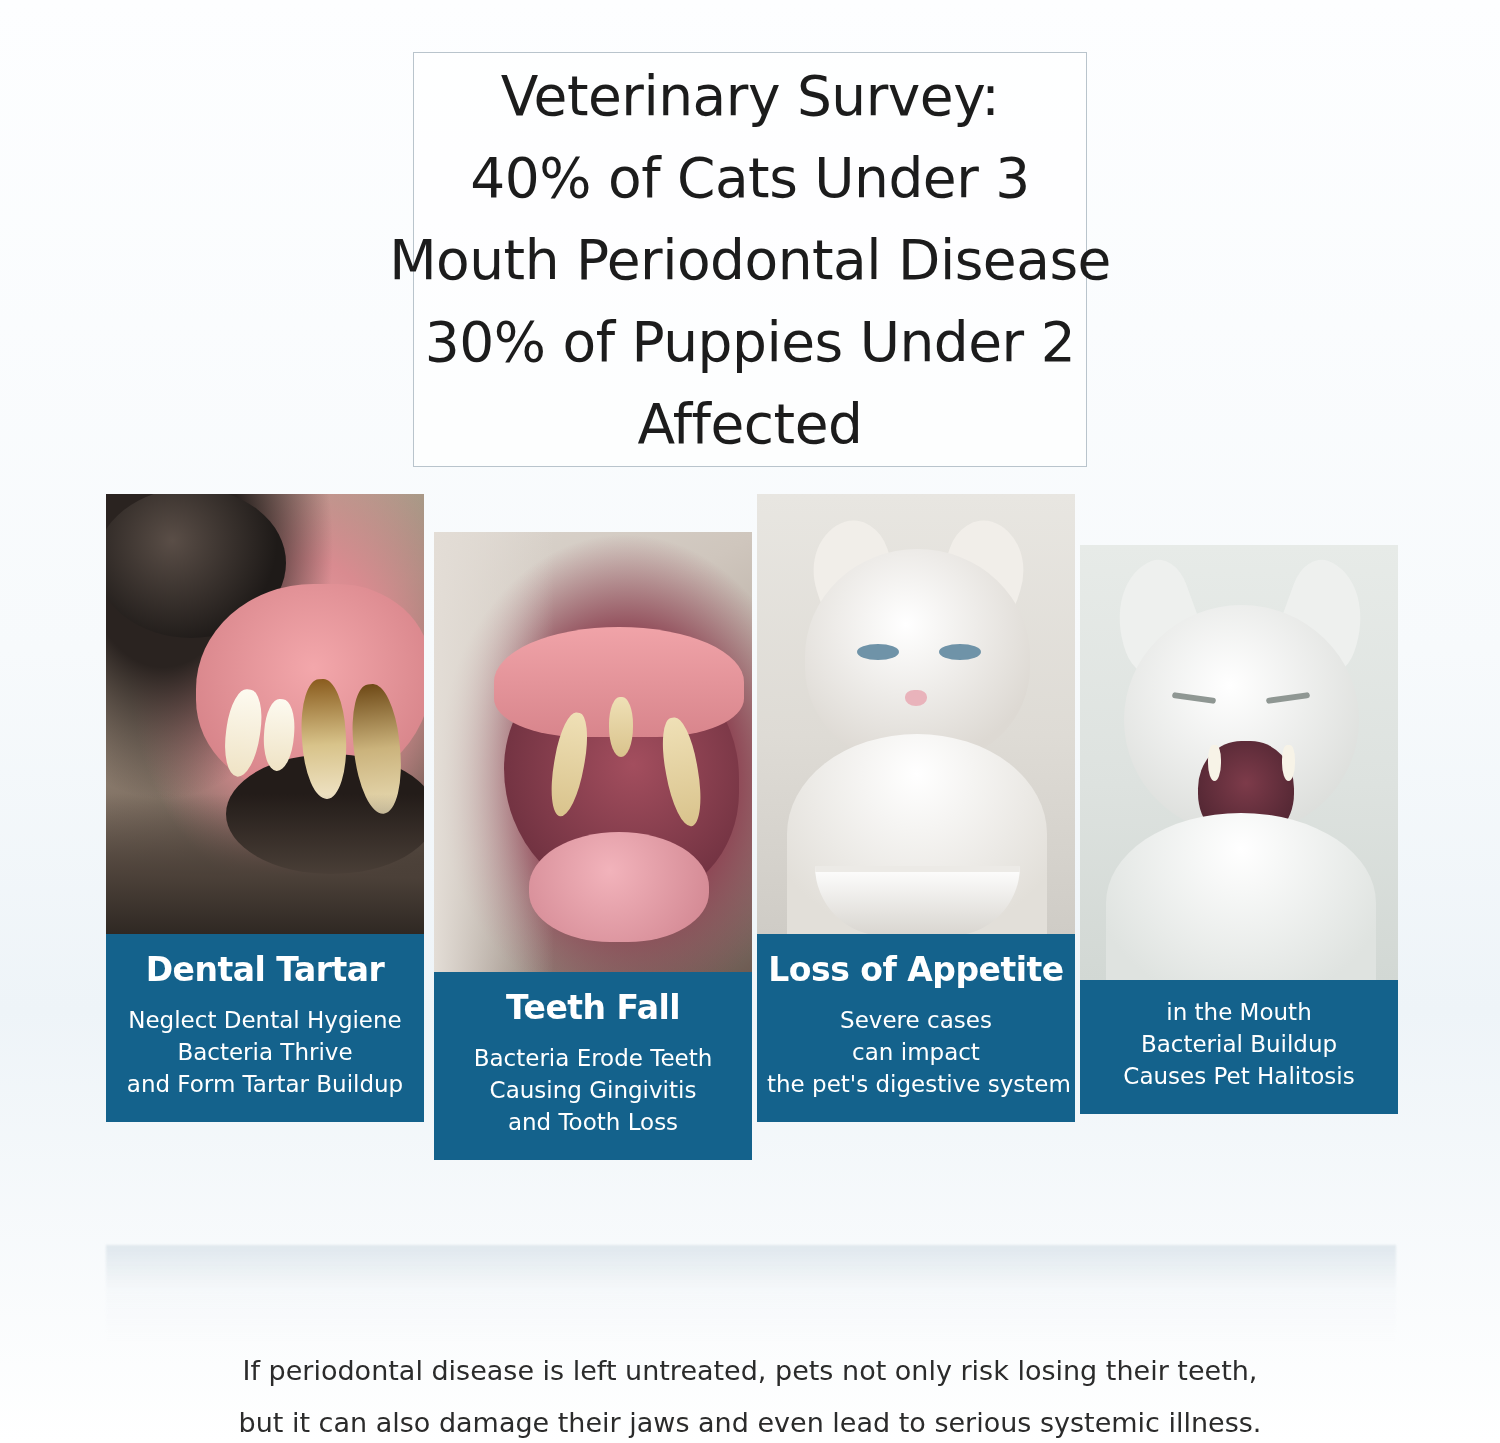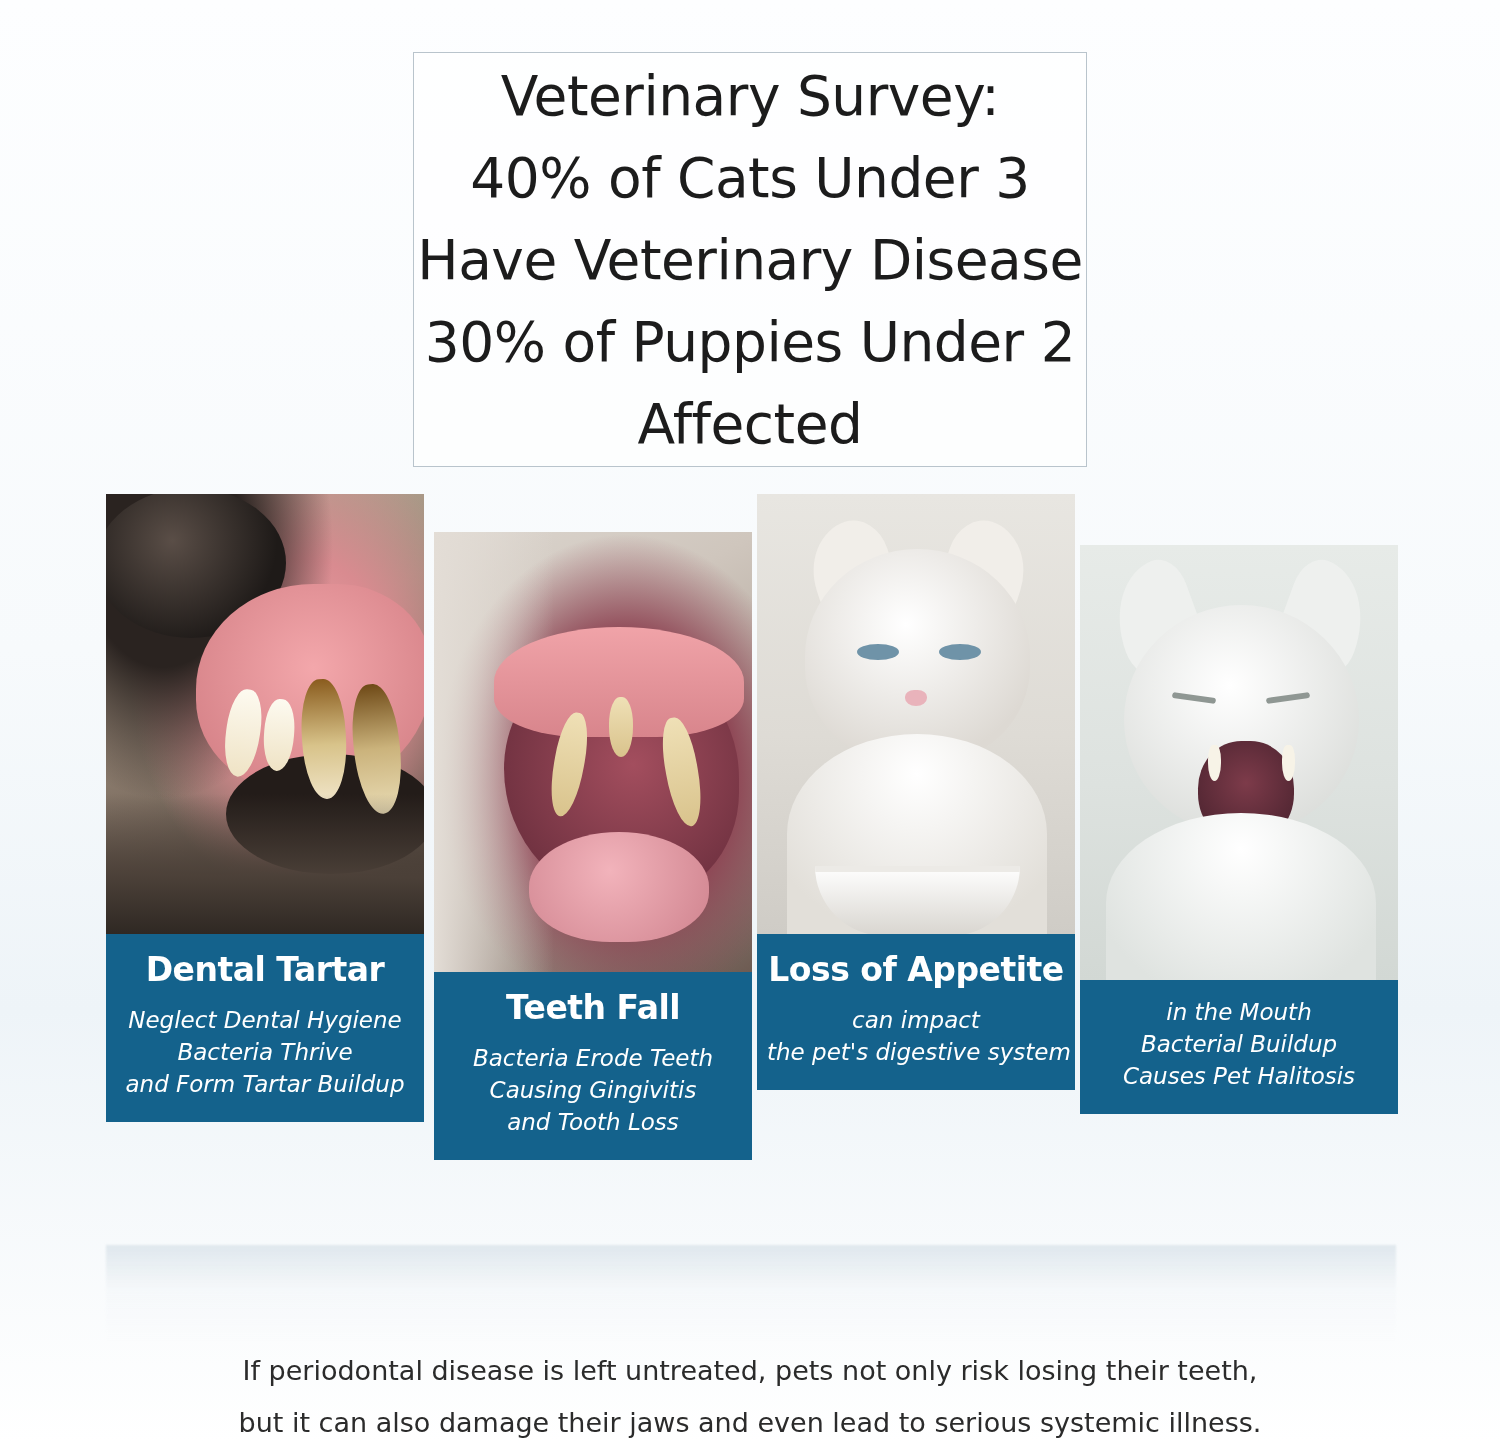--- a/index.html
+++ b/index.html
@@ -81,21 +81,21 @@
     margin-bottom: 14px;
     letter-spacing: -0.5px;
     white-space: nowrap;
   }
   .card-desc {
     font-family: "DejaVu Sans", sans-serif;
     font-size: 23px;
     line-height: 32px;
     font-weight: 400;
   }
-  .card-desc div { white-space: nowrap; font-style: italic; }
+  .card-desc div { white-space: nowrap; }
 
   
   #card-0 { left: 106px; top: 24px; }
   #card-0 .card-photo { height: 440px; }
   #card-1 { left: 434px; top: 62px; }
   #card-1 .card-photo { height: 440px; }
   #card-2 { left: 757px; top: 24px; }
   #card-2 .card-photo { height: 440px; }
   #card-3 { left: 1080px; top: 75px; }
   #card-3 .card-photo { height: 435px; }
@@ -188,21 +188,21 @@
   }
 </style>
 </head>
 <body>
 
 <div class="page">
 
   <div class="headline-box">
     <div class="headline-line">Veterinary Survey:</div>
     <div class="headline-line">40% of Cats Under 3</div>
-    <div class="headline-line">Have Veterinary Disease</div>
+    <div class="headline-line">Mouth Periodontal Disease</div>
     <div class="headline-line">30% of Puppies Under 2</div>
     <div class="headline-line">Affected</div>
   </div>
 
   <div class="cards">
 
     <div class="card" id="card-0">
       <div class="card-photo">
         <div class="ph p0">
           <div class="nose"></div>
@@ -256,20 +256,21 @@
           <div class="eyeL"></div>
           <div class="eyeR"></div>
           <div class="nose2"></div>
           <div class="body"></div>
           <div class="bowl"></div>
         </div>
       </div>
       <div class="card-caption">
         <div class="card-title">Loss of Appetite</div>
         <div class="card-desc">
+          <div>Severe cases</div>
           <div>can impact</div>
           <div>the pet's digestive system</div>
         </div>
       </div>
     </div>
 
     <div class="card" id="card-3">
       <div class="card-photo">
         <div class="ph p3">
           <div class="earL3"></div>

